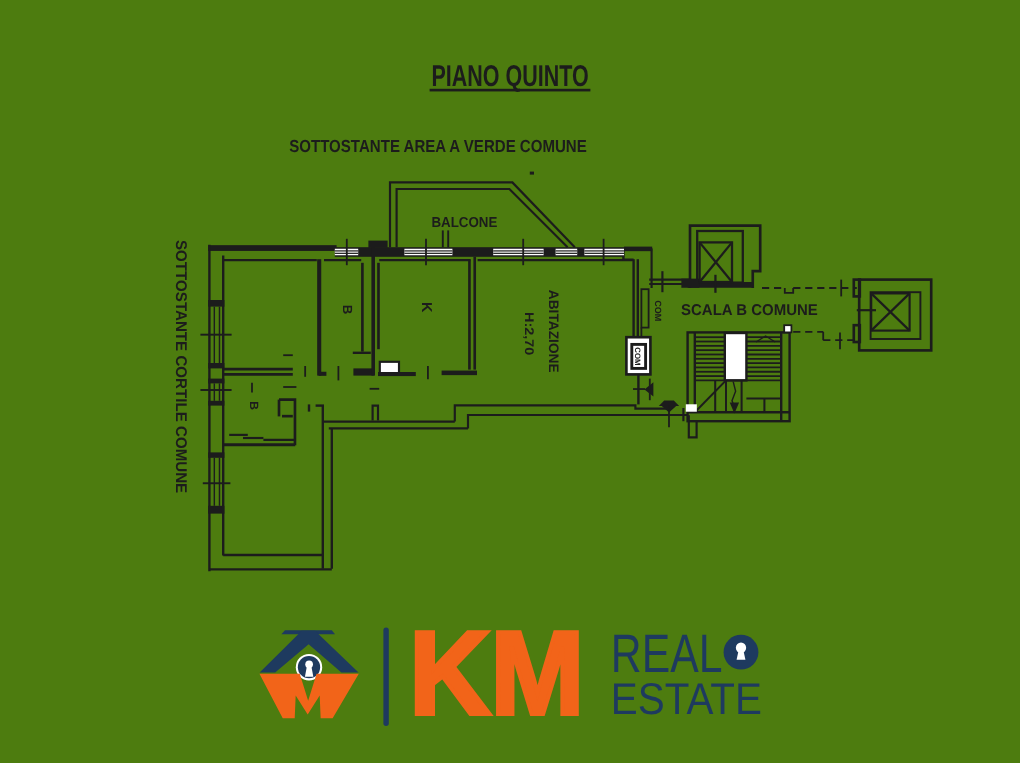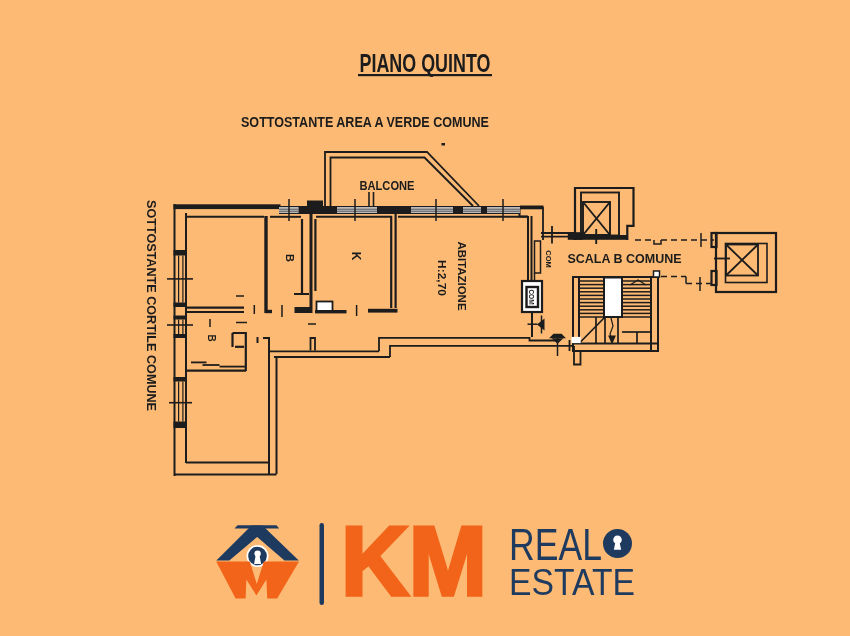--- a/index.html
+++ b/index.html
@@ -1,16 +1,16 @@
 <!DOCTYPE html>
 <html><head>
 <meta charset="utf-8">
 <style>
 html,body{margin:0;padding:0;background:#fff;}
-.page{position:relative;width:850px;height:636px;background:#fdba74;overflow:hidden;font-family:"Liberation Sans",sans-serif;}
+.page{position:relative;width:850px;height:636px;background:#4d7c0f;overflow:hidden;font-family:"Liberation Sans",sans-serif;}
 svg text{font-family:"Liberation Sans",sans-serif;}
 svg .ink{fill:#1c1c1c;}
 </style>
 </head>
 <body>
 <div class="page">
 <svg width="850" height="636" viewBox="0 0 850 636">
 
 <g>
 <text class="ink" x="425" y="72" font-size="25" font-weight="bold" text-anchor="middle" textLength="131" lengthAdjust="spacingAndGlyphs">PIANO QUINTO</text>

